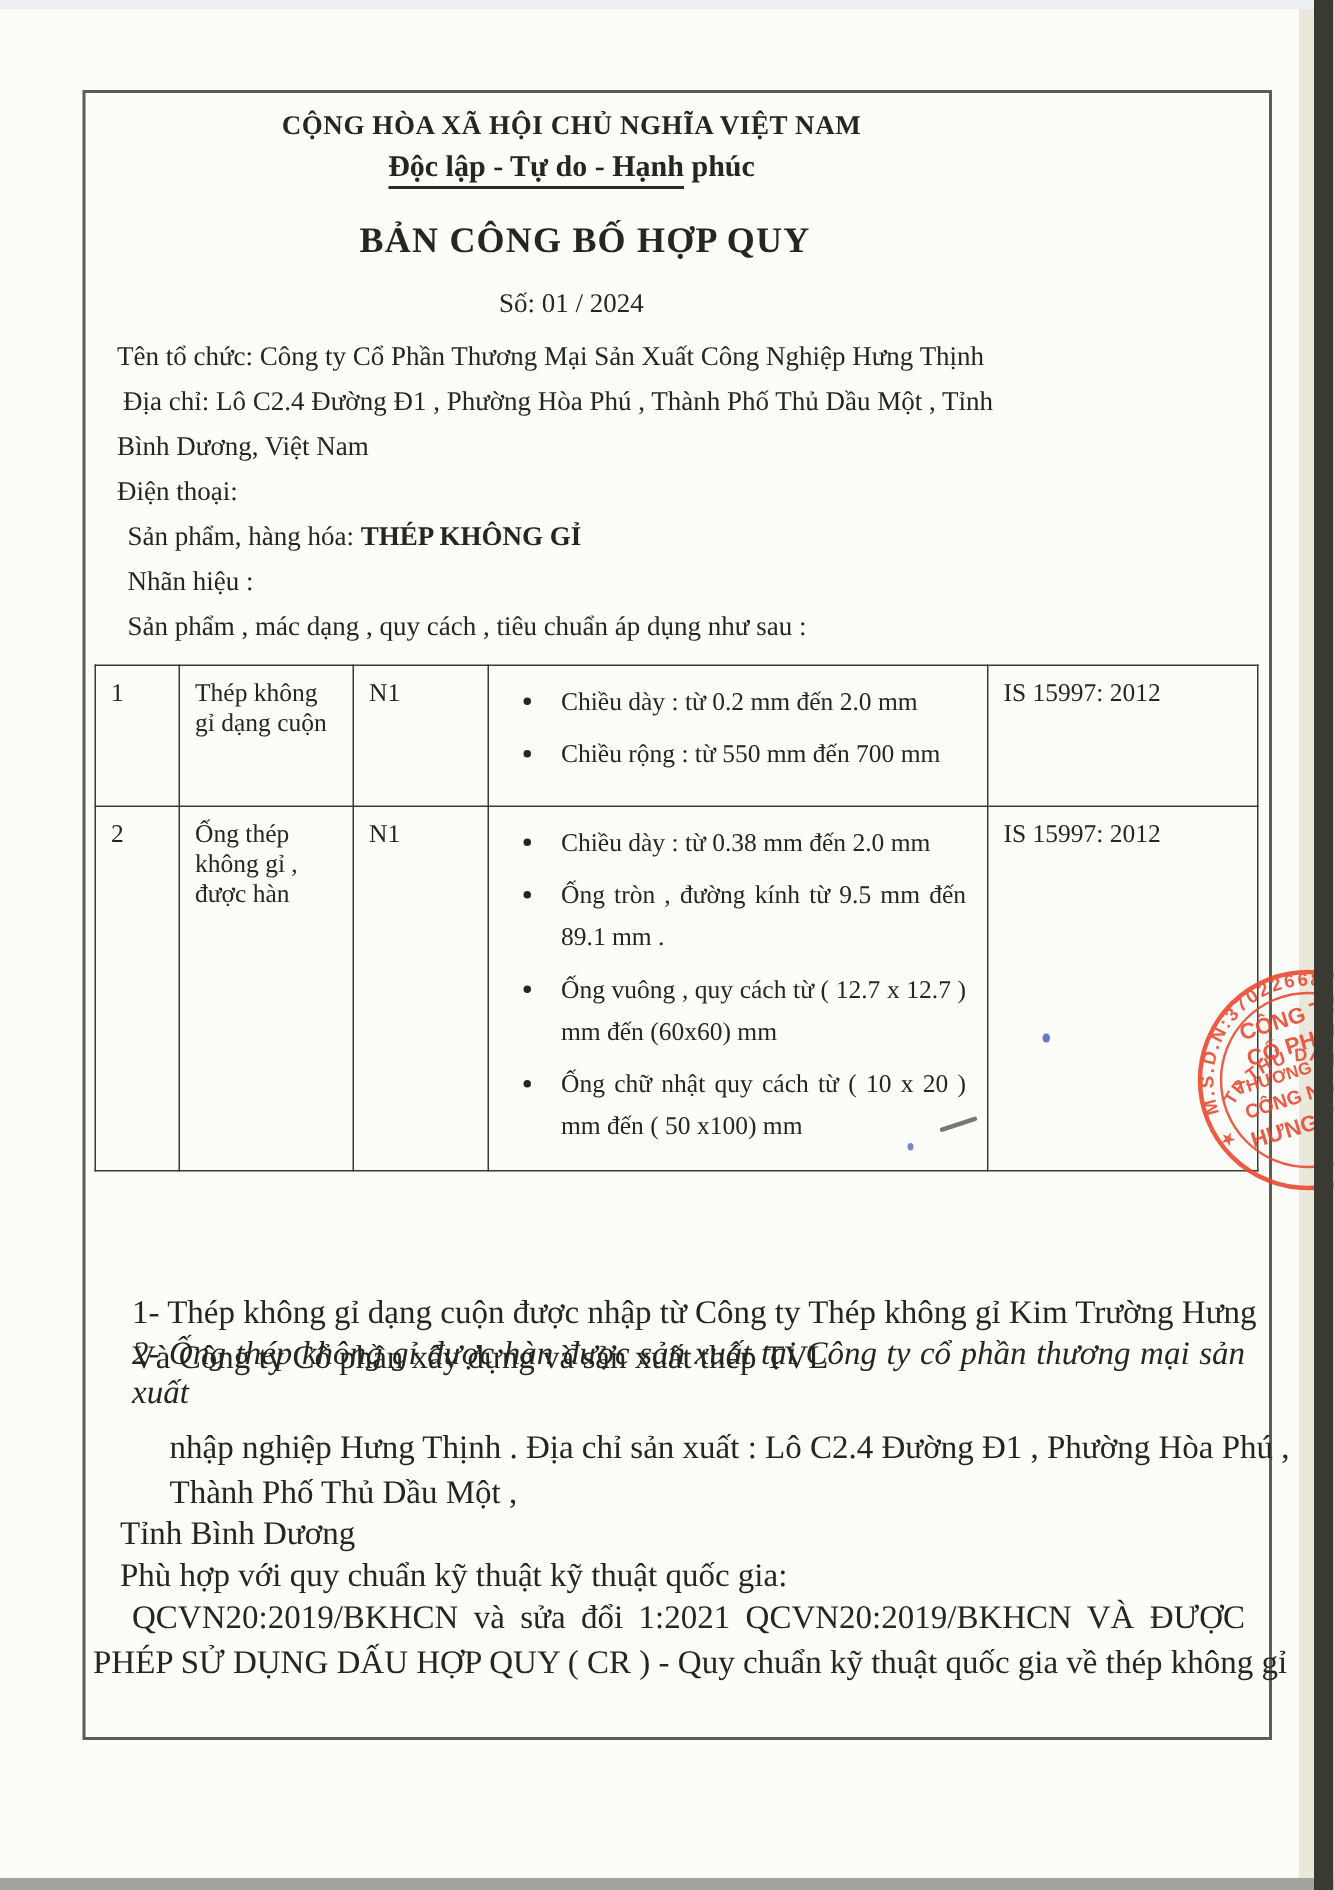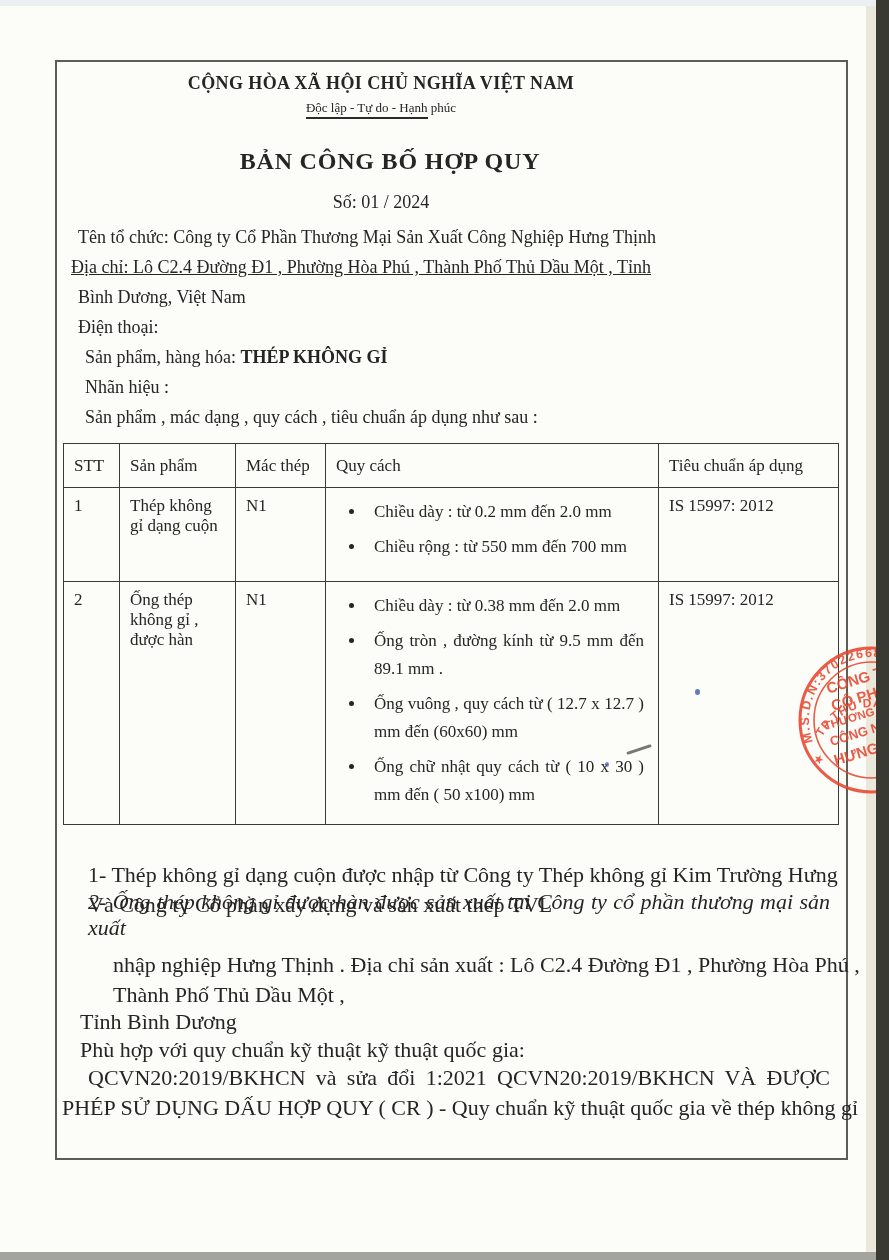--- a/index.html
+++ b/index.html
@@ -15,28 +15,28 @@
   
   .scan-top    { left:0; top:0; width:889px; height:6px; background:#edf0f3; z-index:8; }
   .scan-bottom { left:0; top:1252px; width:889px; height:8px; background:#a4a49e; z-index:8; }
   .scan-cream  { left:866px; top:0; width:11px; height:1260px; background:#eae8da; z-index:4; }
   .scan-right  { left:876px; top:0; width:13px; height:1260px; background:#3a3a33; z-index:10; }
   
   .page-border { left:55px; top:60px; width:793px; height:1100px; border:2px solid #5d5d56; z-index:1; }
   
   .center-line { left:55px; width:652px; text-align:center; }
   .nat-line1 { top:73px; font-weight:bold; font-size:18px; letter-spacing:0.4px; }
-  .motto     { top:100px; font-weight:normal; font-size:13px; }
+  .motto     { top:100px; font-weight:bold; font-size:20px; }
   .motto .u  { border-bottom:2px solid #2a2a28; padding-bottom:2px; }
   .doc-title { top:148px; font-weight:bold; font-size:24px; letter-spacing:0.8px;padding-left:18px; }
   .doc-num   { top:192px; font-size:18px; }
   
   .bodyline { font-size:18px; white-space:nowrap; }
   .l-org    { left:78px; top:227px; }
-  .l-addr1  { left:71px; top:257px;text-decoration:underline; }
+  .l-addr1  { left:82px; top:257px; }
   .l-addr2  { left:78px; top:287px; }
   .l-phone  { left:78px; top:317px; }
   .l-prod   { left:85px; top:347px; }
   .l-brand  { left:85px; top:377px; }
   .l-intro  { left:85px; top:407px; }
   .bold { font-weight:bold; }
   
   table.spec {
     position:absolute; left:63px; top:443px; width:775px;
     border-collapse:collapse; table-layout:fixed;
@@ -109,27 +109,20 @@
 
 <table class="spec">
   <colgroup>
     <col class="col-stt">
       <col class="col-prod">
       <col class="col-grade">
       <col class="col-spec">
       <col class="col-std">
   </colgroup>
   <tbody>
-      <tr>
-    <th class="c-stt">STT</th>
-    <th>Sản phẩm</th>
-    <th>Mác thép</th>
-    <th>Quy cách</th>
-    <th>Tiêu chuẩn áp dụng</th>
-  </tr>
   <tr class="row1">
     <td class="c-stt">1</td>
     <td class="c-prod">Thép không gỉ dạng cuộn</td>
     <td class="c-grade">N1</td>
     <td>
       <ul class="specs">
         <li>Chiều dày : từ 0.2 mm đến 2.0 mm</li>
         <li>Chiều rộng : từ 550 mm đến 700 mm</li>
       </ul>
     </td>
@@ -137,21 +130,21 @@
   </tr>
   <tr class="row2">
     <td class="c-stt">2</td>
     <td class="c-prod">Ống thép không gỉ , được hàn</td>
     <td class="c-grade">N1</td>
     <td>
       <ul class="specs">
         <li>Chiều dày : từ 0.38 mm đến 2.0 mm</li>
         <li>Ống tròn , đường kính từ 9.5 mm đến 89.1 mm .</li>
         <li>Ống vuông , quy cách từ ( 12.7 x 12.7 ) mm đến (60x60) mm</li>
-        <li>Ống chữ nhật quy cách từ ( 10 x 30 ) mm đến ( 50 x100) mm</li>
+        <li>Ống chữ nhật quy cách từ ( 10 x 20 ) mm đến ( 50 x100) mm</li>
       </ul>
     </td>
     <td>IS 15997: 2012</td>
   </tr>
 </tbody>
   </table>
 
 <div class="abs note n1l1">1-  Thép không gỉ dạng cuộn được nhập từ Công ty Thép không gỉ Kim Trường Hưng</div>
 <div class="abs note n1l2">Và Công ty Cổ phần xây dựng và sản xuất thép TVL</div>
 <div class="abs note n2l1">2-  Ống thép không gỉ được hàn được sản xuất tại Công ty cổ phần thương mại sản xuất</div>

